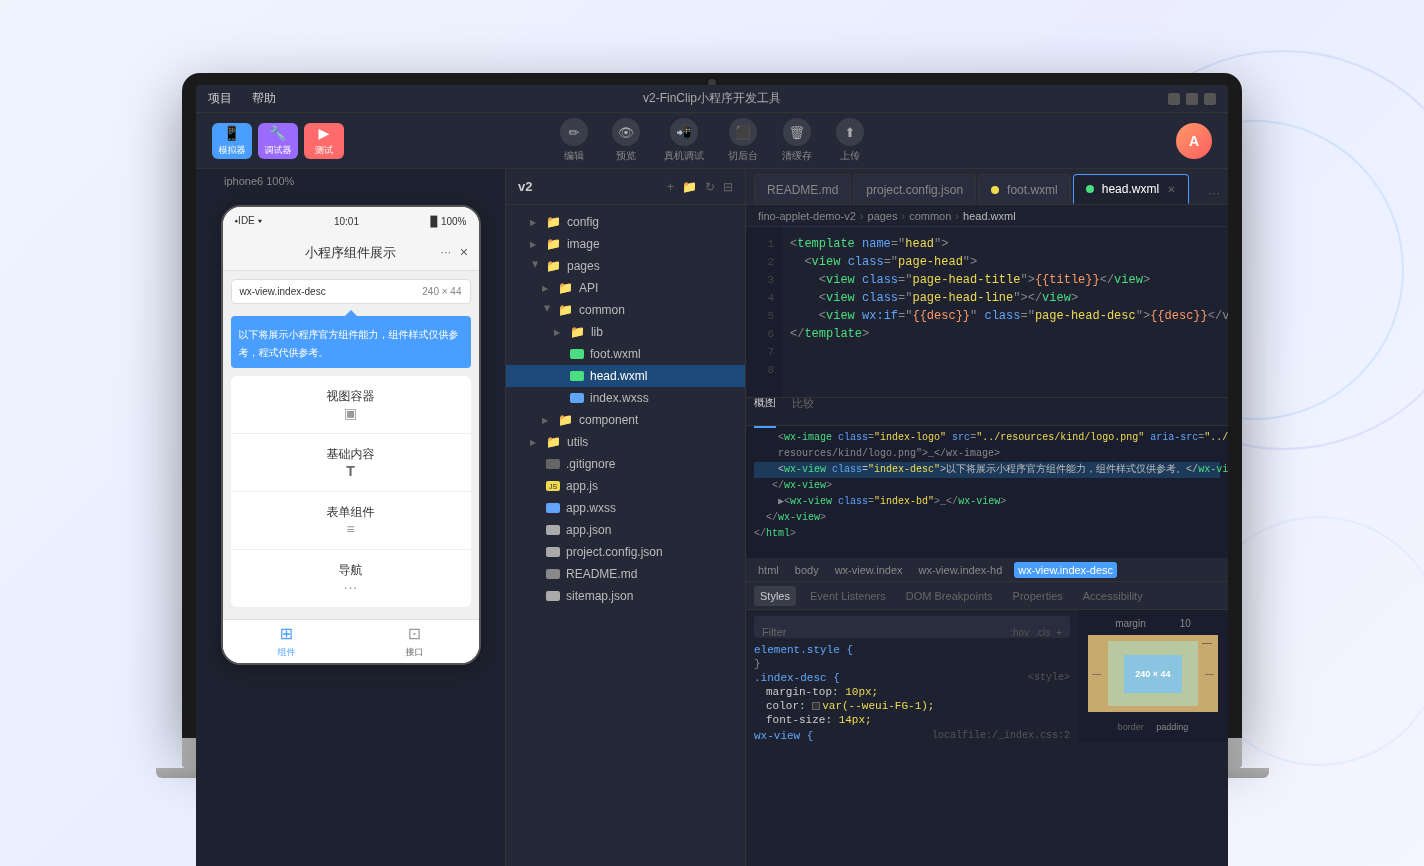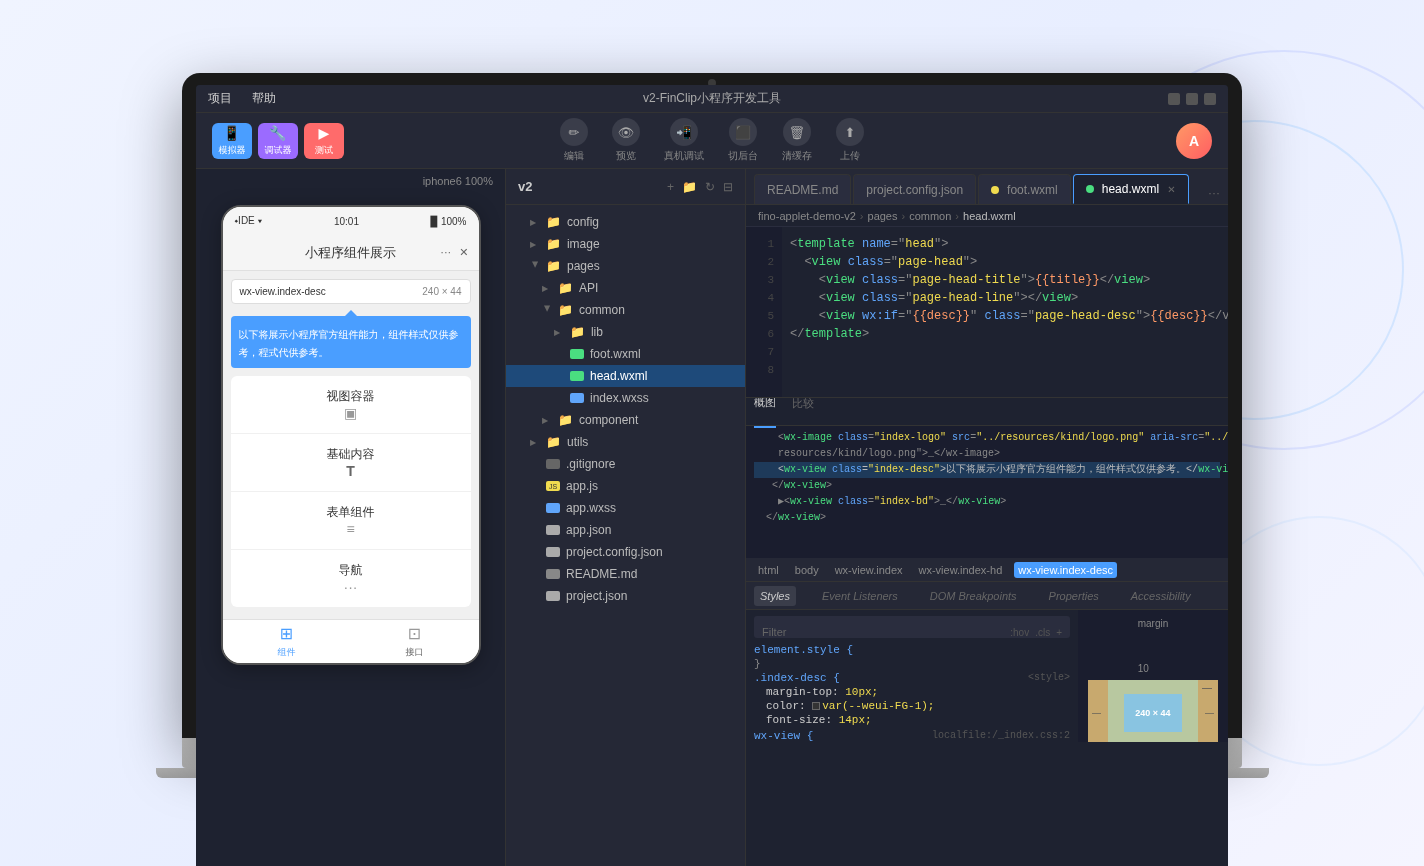--- a/index.html
+++ b/index.html
@@ -229,21 +229,20 @@
       align-items: center;
       justify-content: center;
       color: white;
       font-size: 14px;
       font-weight: bold;
     }
     .device-info {
       font-size: 11px;
       color: #888;
       margin-left: 16px;
-      text-align: right;
     }
 
     
     .main-content {
       display: flex;
       flex: 1;
       overflow: hidden;
     }
 
     
@@ -656,23 +655,22 @@
       flex-direction: column;
       overflow: hidden;
     }
 
     .styles-tabs {
       height: 28px;
       background: #252836;
       display: flex;
       align-items: center;
       padding: 0 8px;
-      gap: 20px;
+      gap: 8px;
       border-bottom: 1px solid #333;
-      font-style: italic;
     }
     .style-tab {
       font-size: 11px;
       color: #666;
       cursor: pointer;
       padding: 4px 6px;
       border-radius: 3px;
     }
     .style-tab.active {
       background: #3a3d4a;
@@ -742,21 +740,20 @@
       display: flex;
       flex-direction: column;
       align-items: center;
     }
     .box-model-title {
       font-size: 10px;
       color: #888;
       margin-bottom: 6px;
       display: flex;
       gap: 34px;
-      flex-direction: column;
     }
     .box-outer {
       width: 130px;
       height: 100px;
       background: #c8a96e;
       display: flex;
       align-items: center;
       justify-content: center;
       position: relative;
       font-size: 9px;
@@ -1061,21 +1058,21 @@
 
               <div class="tree-item tree-indent-1">
                 <span class="tree-arrow" style="visibility:hidden">▶</span>
                 <span style="width:14px;height:10px;background:#888;display:inline-block;border-radius:2px;"></span>
                 <span>README.md</span>
               </div>
 
               <div class="tree-item tree-indent-1">
                 <span class="tree-arrow" style="visibility:hidden">▶</span>
                 <span style="width:14px;height:10px;background:#aaa;display:inline-block;border-radius:2px;"></span>
-                <span>project.json</span>
+                <span>sitemap.json</span>
               </div>
             </div>
           </div>
 
           <div class="editor-panel">
 
             <div class="tab-bar">
               <div class="editor-tab">
                 <span>README.md</span>
               </div>
@@ -1160,20 +1157,23 @@
                     </div>
                     <div class="code-line" style="color:#888; font-size:10px; line-height:16px;">
                       &nbsp;&nbsp;&nbsp;&lt;/<span class="c-tag" style="font-size:10px;">wx-view</span>&gt;
                     </div>
                     <div class="code-line" style="color:#888; font-size:10px; line-height:16px;">
                       &nbsp;&nbsp;&nbsp;&nbsp;▶&lt;<span class="c-tag" style="font-size:10px;">wx-view</span> <span class="c-attr" style="font-size:10px;">class</span>=<span class="c-val" style="font-size:10px;">"index-bd"</span>&gt;_&lt;/<span class="c-tag" style="font-size:10px;">wx-view</span>&gt;
                     </div>
                     <div class="code-line" style="color:#888; font-size:10px; line-height:16px;">
                       &nbsp;&nbsp;&lt;/<span class="c-tag" style="font-size:10px;">wx-view</span>&gt;
                     </div>
+                    <div class="code-line" style="color:#888; font-size:10px; line-height:16px;">
+                      &lt;/<span class="c-tag" style="font-size:10px;">html</span>&gt;
+                    </div>
                   </div>
                 </div>
               </div>
 
               <div class="element-selector-bar">
                 <span class="element-tag">html</span>
                 <span class="element-tag">body</span>
                 <span class="element-tag">wx-view.index</span>
                 <span class="element-tag">wx-view.index-hd</span>
                 <span class="element-tag selected">wx-view.index-desc</span>

